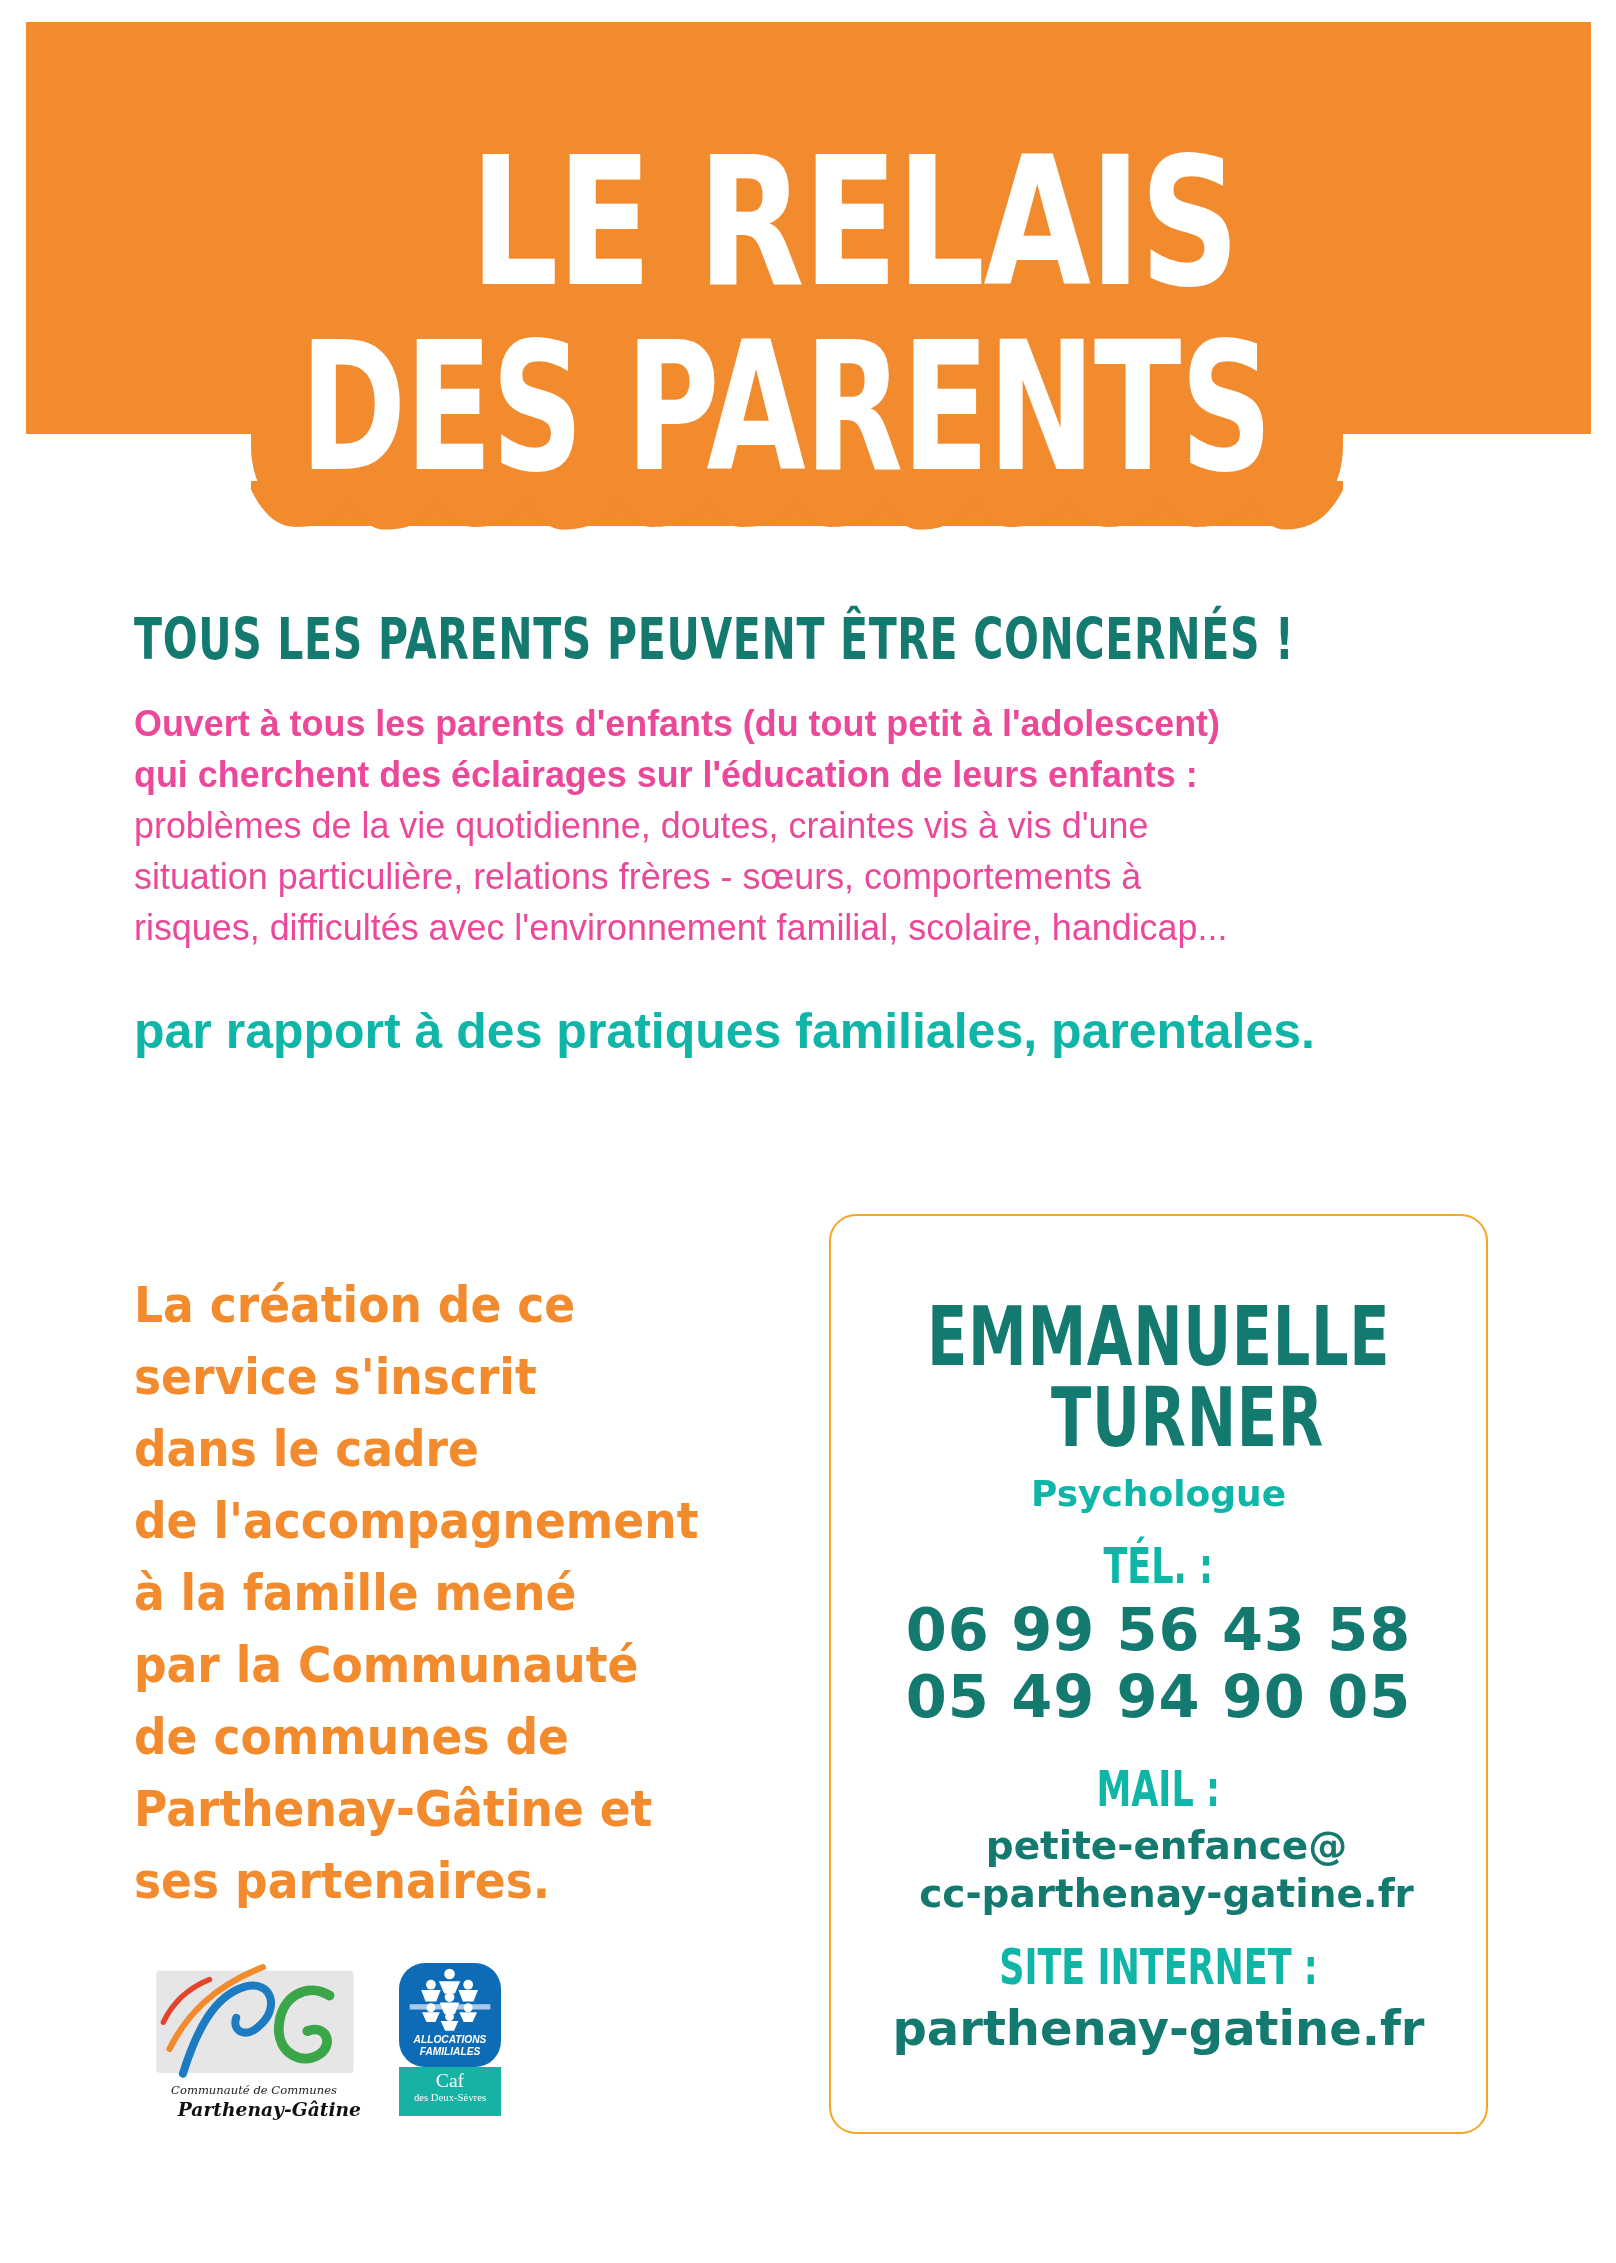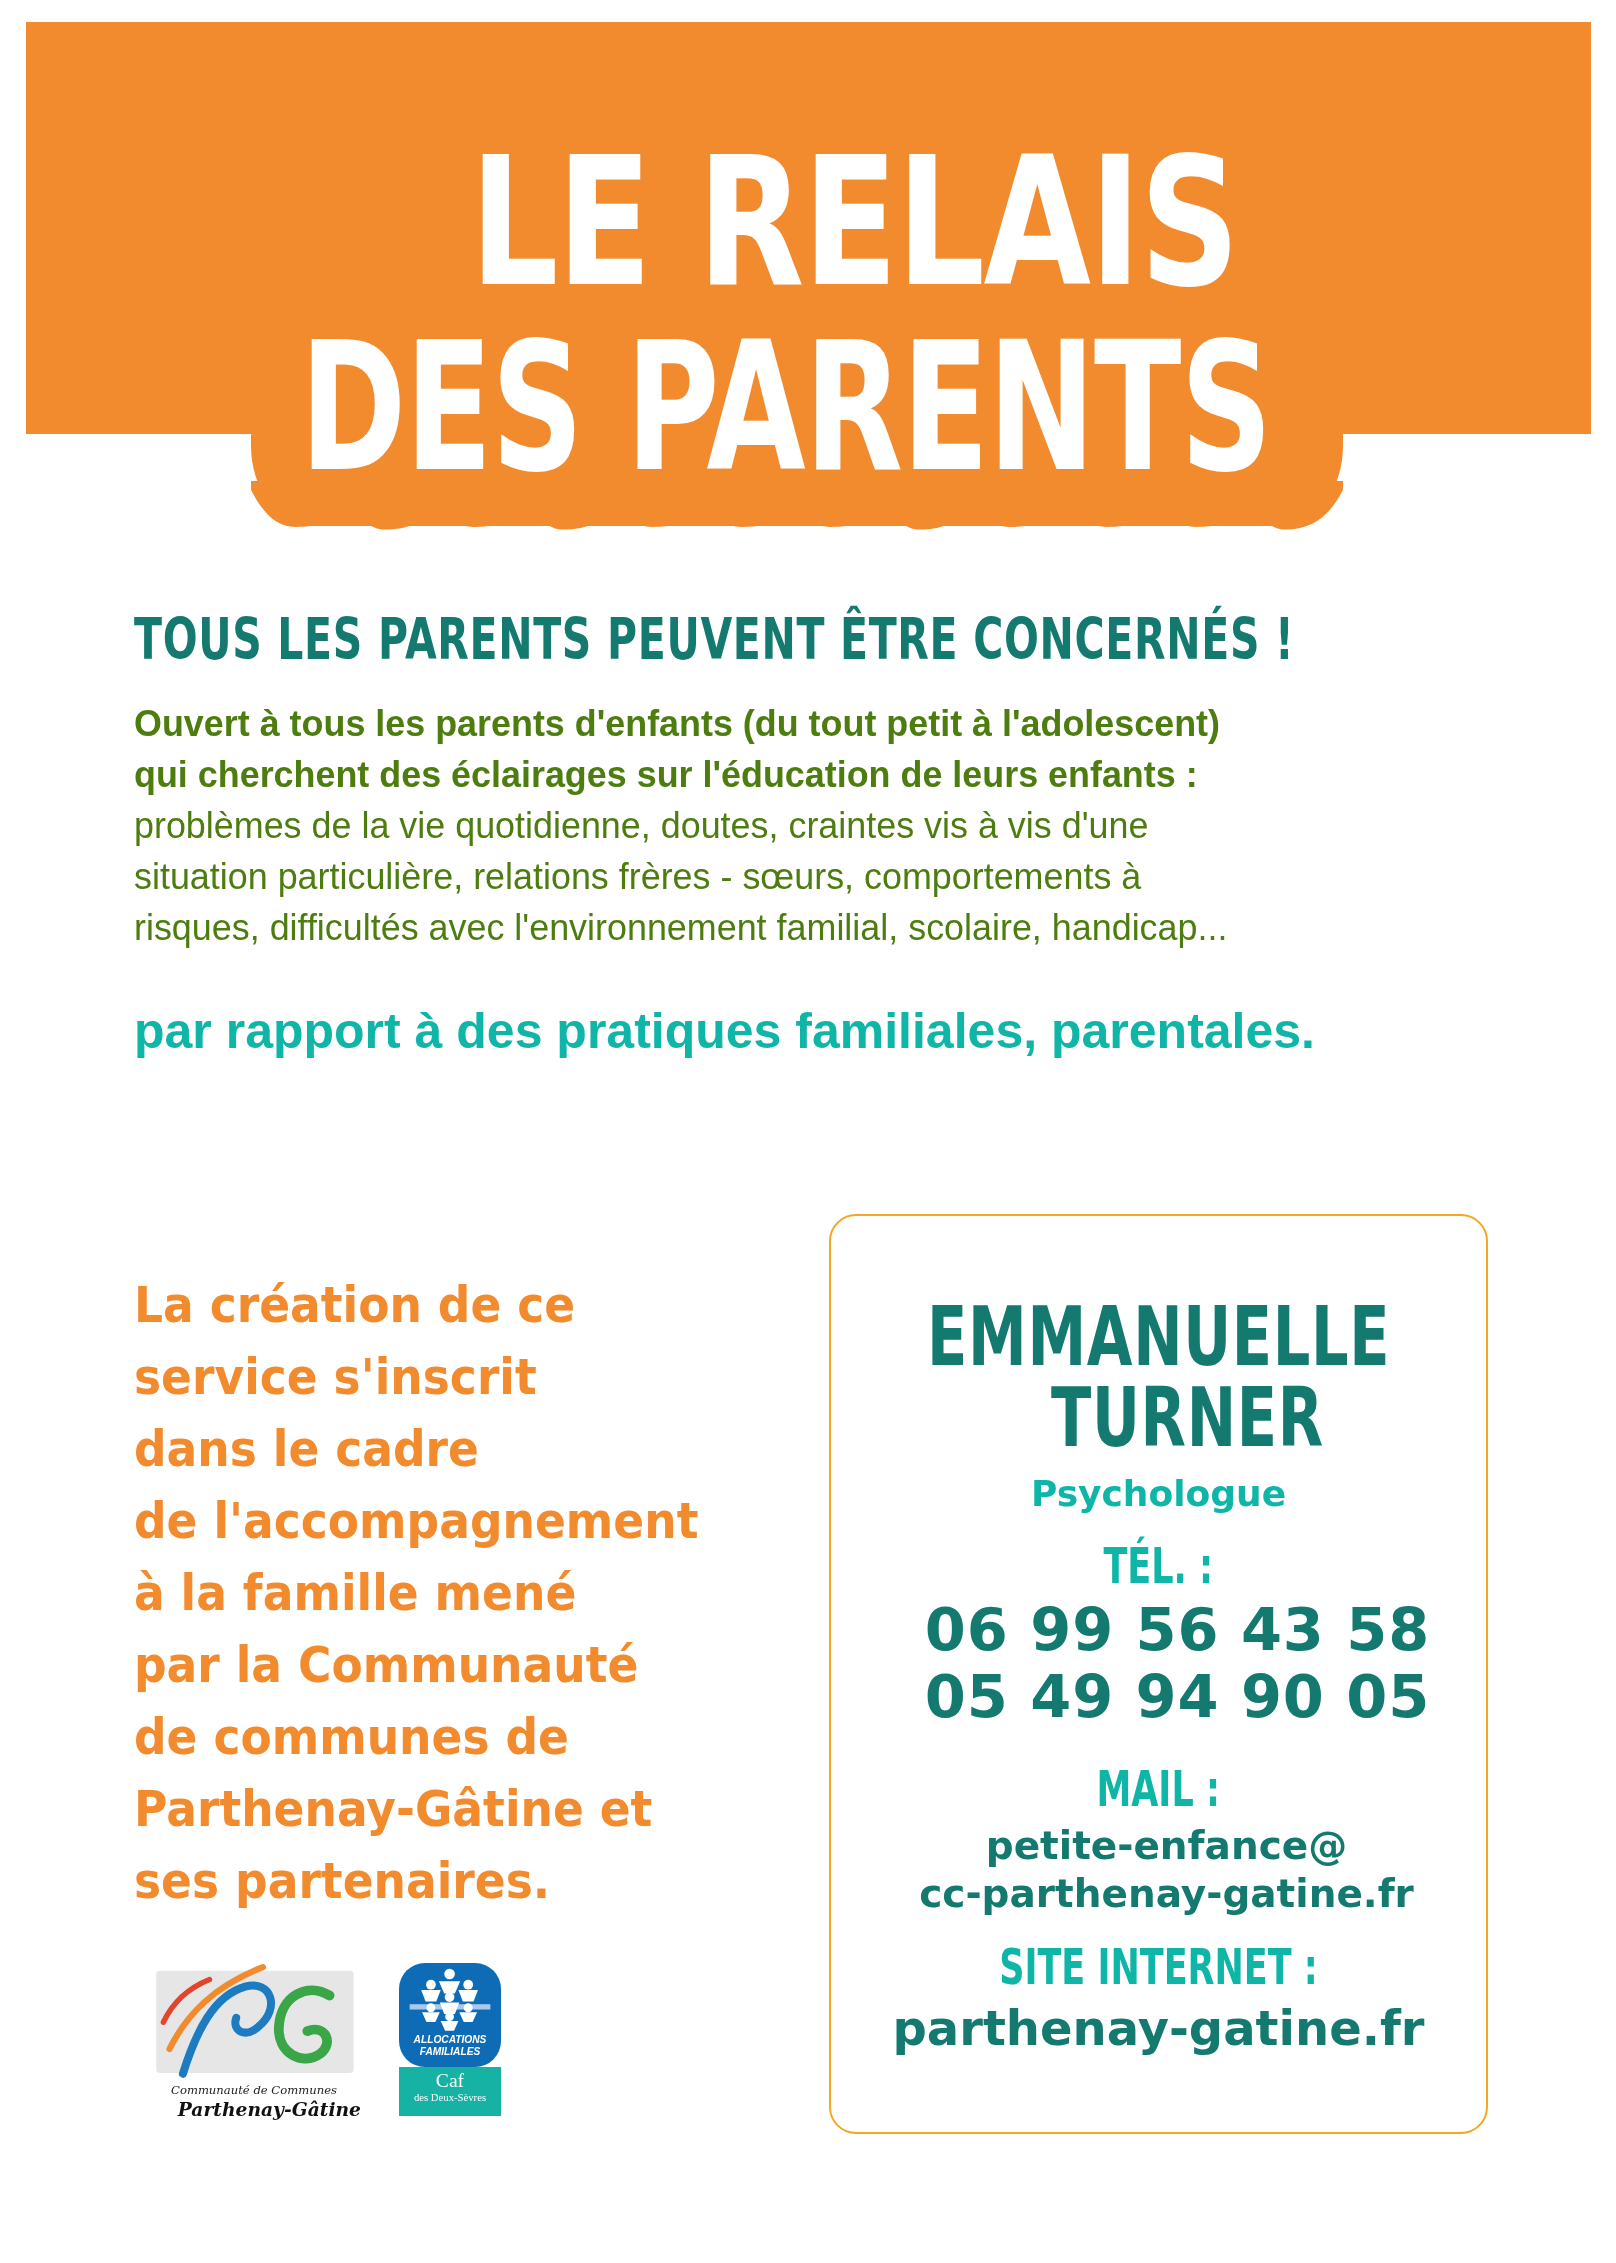--- a/index.html
+++ b/index.html
@@ -12,41 +12,41 @@
   .title-line { position:absolute; color:#ffffff; font-family:"DejaVu Sans", sans-serif; font-weight:bold;
                 text-transform:uppercase; white-space:nowrap; letter-spacing:-1.8px;
                 transform:scaleX(0.78); transform-origin:left top; line-height:1; }
   .title-1 { left:470px; top:134px; font-size:178px; }
   .title-2 { left:300px; top:319px; font-size:178px; transform:scaleX(0.72); }
 
   .hand { font-family:"DejaVu Sans", sans-serif; font-weight:bold; text-transform:uppercase;
           transform-origin:left top; white-space:nowrap; }
   .heading { position:absolute; left:134px; top:606px; font-size:57px; color:#147a70;
              transform:scaleX(0.72); letter-spacing:0.9px; }
-  .intro { position:absolute; left:134px; top:698px; width:1354px; color:#4d7c0f;
+  .intro { position:absolute; left:134px; top:698px; width:1354px; color:#ec4899;
            font-family:"Liberation Sans", sans-serif; font-size:37px; line-height:51px; }
   .intro .bold { font-weight:bold; }
   .intro .line { display:block; white-space:nowrap; transform:scaleX(0.97); transform-origin:left; }
   .statement { position:absolute; left:134px; top:996px; color:#0fb6a8;
                font-family:"Liberation Sans", sans-serif; font-weight:bold; font-size:50px; line-height:71px; }
   .statement .line { display:block; white-space:nowrap; }
 
   .left-block { position:absolute; left:134px; top:1270px; color:#f28a2e;
                 font-family:"DejaVu Sans", sans-serif; font-weight:bold; font-size:49px; line-height:72px; }
   .left-block .line { display:block; white-space:nowrap; transform:scaleX(0.93); transform-origin:left; }
 
   .card { position:absolute; left:829px; top:1214px; width:659px; height:920px;
           border:2.7px solid #f5a623; border-radius:27px; box-sizing:border-box; background:#fff; }
   .card-center { position:absolute; left:0; width:100%; text-align:center; white-space:nowrap; }
   .c-name { color:#147a70; font-weight:bold; text-transform:uppercase; font-size:82px; line-height:1;
             display:inline-block; transform:scaleX(0.72); letter-spacing:0.9px; }
   .c-role { color:#0fb6a8; font-weight:bold; font-size:36px; }
   .c-label { color:#0fb6a8; font-weight:bold; text-transform:uppercase; font-size:50px;
              display:inline-block; transform:scaleX(0.7); }
-  .c-phone { color:#147a70; font-weight:bold; font-size:59px; letter-spacing:0.9px;padding-left:19px; }
+  .c-phone { color:#147a70; font-weight:bold; font-size:59px; letter-spacing:0.9px; }
   .c-mail { color:#147a70; font-weight:bold; font-size:39px; line-height:48px;padding-left:8px; }
   .c-site { color:#147a70; font-weight:bold; font-size:48px; }
 
   .logo-cc { position:absolute; left:147px; top:1960px; width:214px; height:169px; }
   .logo-caf { position:absolute; left:399px; top:1963px; width:102px; height:153px; }
   .caf-top { position:absolute; left:0; top:0; width:102px; height:104px; background:#0e6cb6;border-radius:26px; }
   .caf-bottom { position:absolute; left:0; top:104px; width:102px; height:49px; background:#16b2a3; color:#fff;
                 text-align:center; font-family:"Liberation Serif", serif; }
   .caf-alloc { position:absolute; left:0; top:71px; width:102px; text-align:center; color:#fff;
                font-family:"Liberation Sans", sans-serif; font-style:italic; font-weight:bold; font-size:10.2px; line-height:11.6px; }

